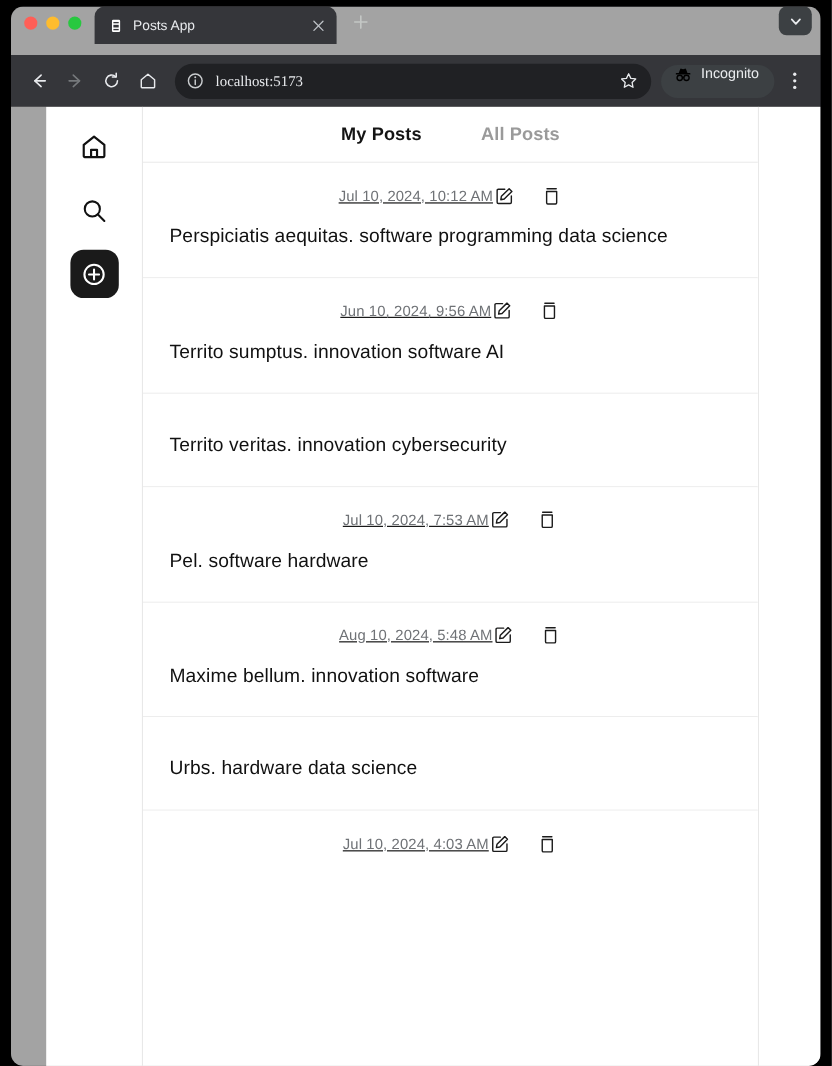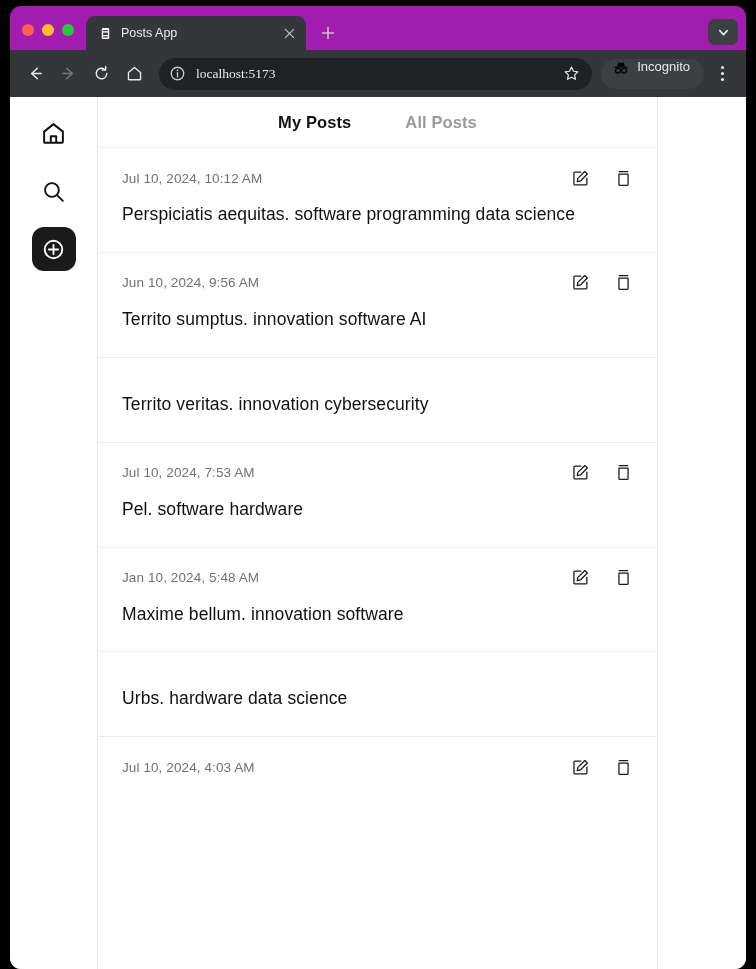--- a/index.html
+++ b/index.html
@@ -18,23 +18,22 @@
     background: #202124;
     border-radius: 11px 11px 11px 11px;
     overflow: hidden;
     display: flex;
     flex-direction: column;
   }
 
   
   .tab-strip {
     height: 44px;
-    background: #a21caf;
-    display: flex;
-    align-items: flex-end;
+    background: #a3a3a3;
+    display: flex;
     position: relative;
     flex: none;
   }
   .traffic-lights {
     display: flex;
     gap: 8px;
     align-items: center;
     padding: 0 12px 14px 12px;
   }
   .dot { width: 12px; height: 12px; border-radius: 50%; }
@@ -166,20 +165,21 @@
   }
   .menu-dots i { width: 3px; height: 3px; border-radius: 50%; background: #e8eaed; display: block; }
 
   
   .viewport {
     flex: 1;
     background: #a3a3a3;
     display: flex;
     overflow: hidden;
     position: relative;
+    padding-left: 32px;
   }
 
   
   .sidebar {
     width: 88px;
     flex: none;
     background: #ffffff;
     border-right: 1px solid #e8e8e8;
     display: flex;
     flex-direction: column;
@@ -232,21 +232,22 @@
     overflow: hidden;
   }
   .post-item {
     border-bottom: 1px solid #ececec;
     padding: 20px 24px 26px 24px;
     background: #ffffff;
   }
   .post-head {
     display: flex;
     align-items: center;
-    justify-content: space-between;
+    justify-content: center;
+    text-decoration: underline;
   }
   .post-date {
     font-size: 13.5px;
     color: #6f7276;
     letter-spacing: 0.1px;
   }
   .post-actions {
     display: flex;
     align-items: center;
     gap: 23px;
@@ -483,21 +484,21 @@
             <path d="M5.2 5.4 H14.8 V16.2 A1.1 1.1 0 0 1 13.7 17.3 H6.3 A1.1 1.1 0 0 1 5.2 16.2 Z" stroke="currentColor" stroke-width="1.35" fill="none" stroke-linejoin="round"></path>
           </svg>
         </span>
       </div>
     </div>
     <div class="post-title">Pel. software hardware</div>
   </div>
 
   <div class="post-item">
     <div class="post-head">
-      <div class="post-date">Jan 10, 2024, 5:48 AM</div>
+      <div class="post-date">Aug 10, 2024, 5:48 AM</div>
       <div class="post-actions">
         <span class="icon-btn">
           <svg width="19" height="19" viewBox="0 0 20 20">
             <path d="M10.4 3.2 H4.2 A1.1 1.1 0 0 0 3.1 4.3 V15.7 A1.1 1.1 0 0 0 4.2 16.8 H15.6 A1.1 1.1 0 0 0 16.7 15.7 V9.6" stroke="currentColor" stroke-width="1.35" fill="none" stroke-linecap="round" stroke-linejoin="round"></path>
             <path d="M14.6 2.7 L17.2 5.3 L9.9 12.6 L6.6 13.2 L7.2 9.9 Z" stroke="currentColor" stroke-width="1.35" fill="none" stroke-linejoin="round"></path>
           </svg>
         </span>
         <span class="icon-btn">
           <svg width="19" height="19" viewBox="0 0 20 20">
             <path d="M5.6 2.8 H14.4" stroke="currentColor" stroke-width="1.35" stroke-linecap="round"></path>

